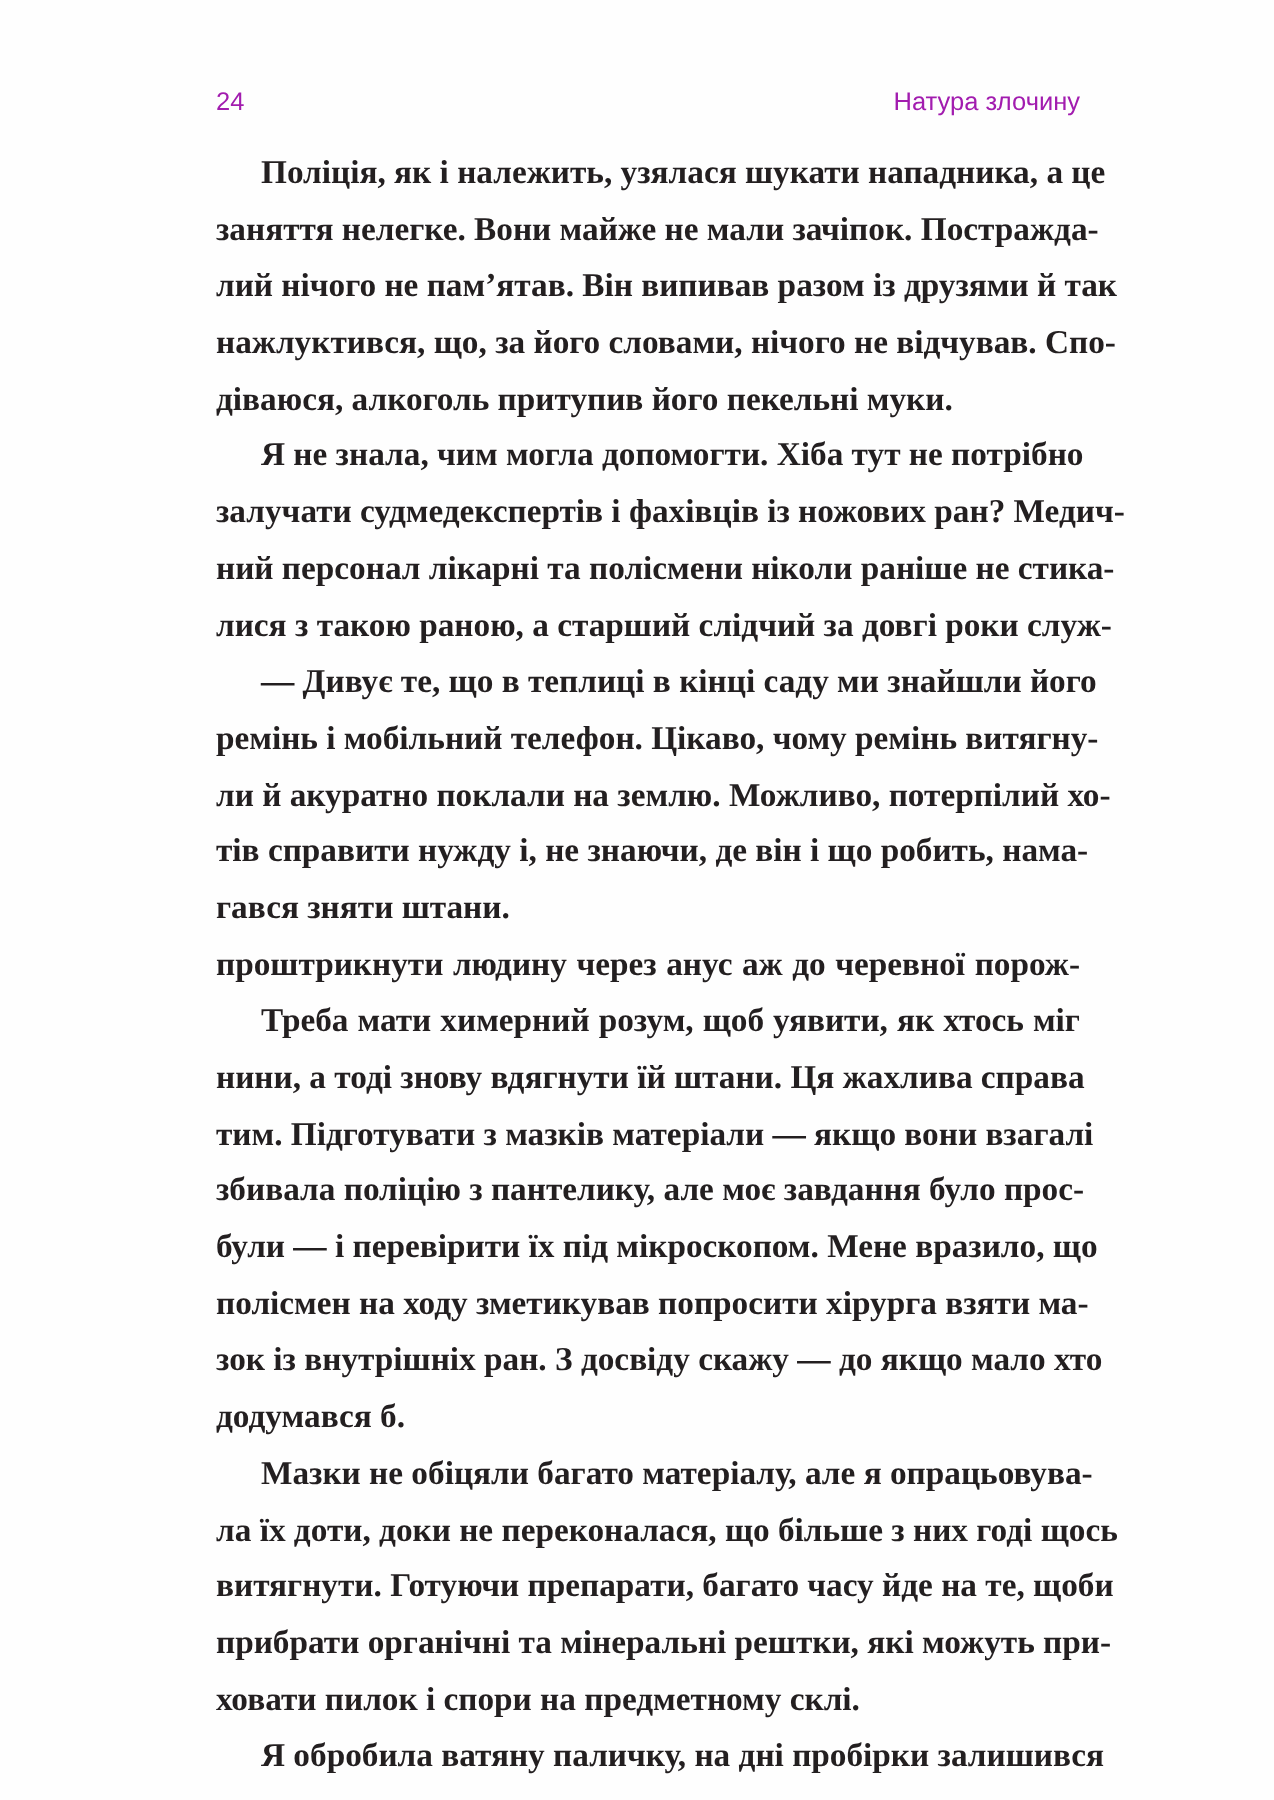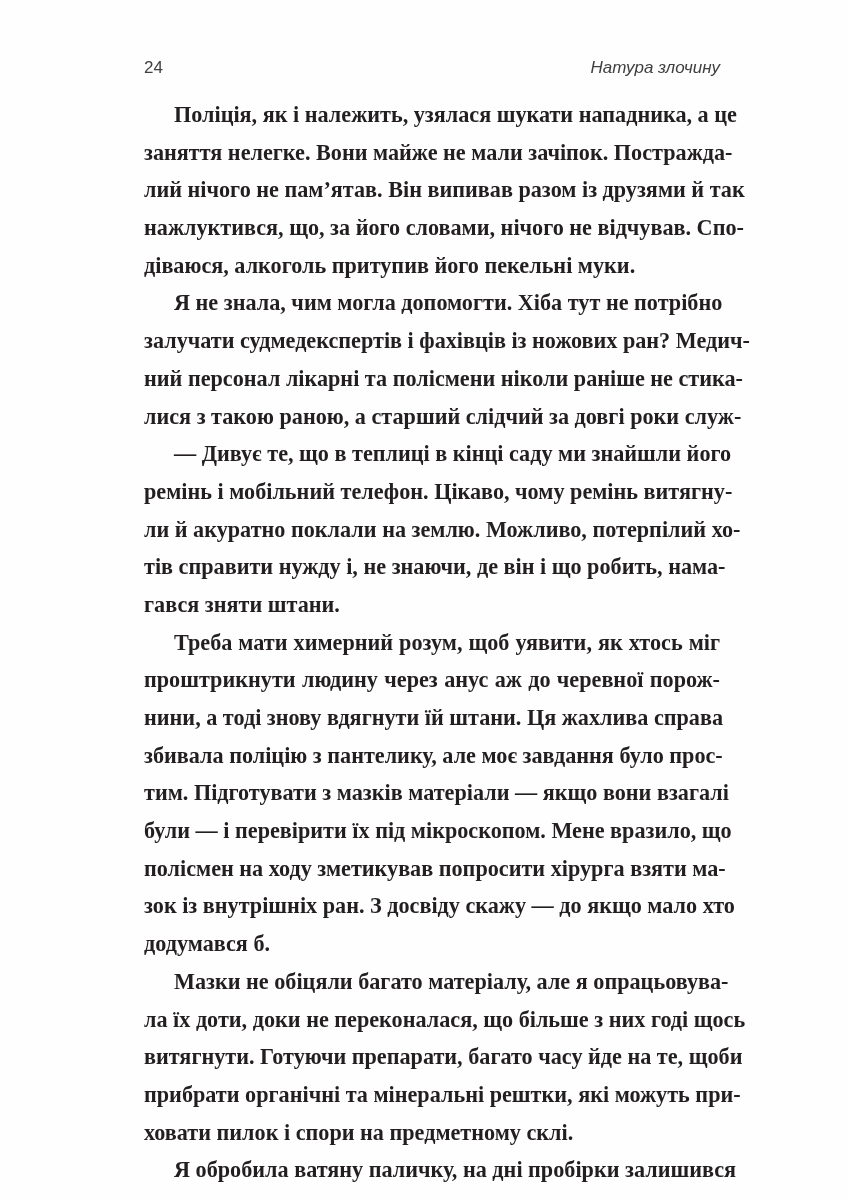--- a/index.html
+++ b/index.html
@@ -10,24 +10,24 @@
       overflow: hidden;
       color: #231f20;
     }
     .page {
       position: absolute; left: 0; top: 0; width: 849px; height: 1200px;
       background: #fefefe;
     }
     .header {
       position: absolute; left: 144px; top: 58px; width: 576px; height: 26px;
       font-family: "Liberation Sans", sans-serif;
-      font-size: 17px; color: #404040;
+      font-size: 17px; color: #a21caf;
     }
     .page-number { position: absolute; left: 0; top: 0; }
-    .running-title { position: absolute; right: 0; top: 0; font-style: italic; }
+    .running-title { position: absolute; right: 0; top: 0; }
     .body-text {
       position: absolute; left: 144px; top: 96px; width: 576px;
       font-family: "Liberation Serif", serif;
       font-size: 22.2px;
       line-height: 37.7px;
       color: #231f20;
     }
     .line {
       display: block;
       white-space: nowrap;
@@ -68,25 +68,25 @@
 
     <div>
       <span class="line indent">— Дивує те, що в теплиці в кінці саду ми знайшли його</span>
       <span class="line">ремінь і мобільний телефон. Цікаво, чому ремінь витягну-</span>
       <span class="line">ли й акуратно поклали на землю. Можливо, потерпілий хо-</span>
       <span class="line">тів справити нужду і, не знаючи, де він і що робить, нама-</span>
       <span class="line last">гався зняти штани.</span>
     </div>
 
     <div>
+      <span class="line">проштрикнути людину через анус аж до черевної порож-</span>
       <span class="line indent">Треба мати химерний розум, щоб уявити, як хтось міг</span>
-      <span class="line">проштрикнути людину через анус аж до черевної порож-</span>
       <span class="line">нини, а тоді знову вдягнути їй штани. Ця жахлива справа</span>
+      <span class="line">тим. Підготувати з мазків матеріали — якщо вони взагалі</span>
       <span class="line">збивала поліцію з пантелику, але моє завдання було прос-</span>
-      <span class="line">тим. Підготувати з мазків матеріали — якщо вони взагалі</span>
       <span class="line">були — і перевірити їх під мікроскопом. Мене вразило, що</span>
       <span class="line">полісмен на ходу зметикував попросити хірурга взяти ма-</span>
       <span class="line">зок із внутрішніх ран. З досвіду скажу — до якщо мало хто</span>
       <span class="line last">додумався б.</span>
     </div>
 
     <div>
       <span class="line indent">Мазки не обіцяли багато матеріалу, але я опрацьовува-</span>
       <span class="line">ла їх доти, доки не переконалася, що більше з них годі щось</span>
       <span class="line">витягнути. Готуючи препарати, багато часу йде на те, щоби</span>

